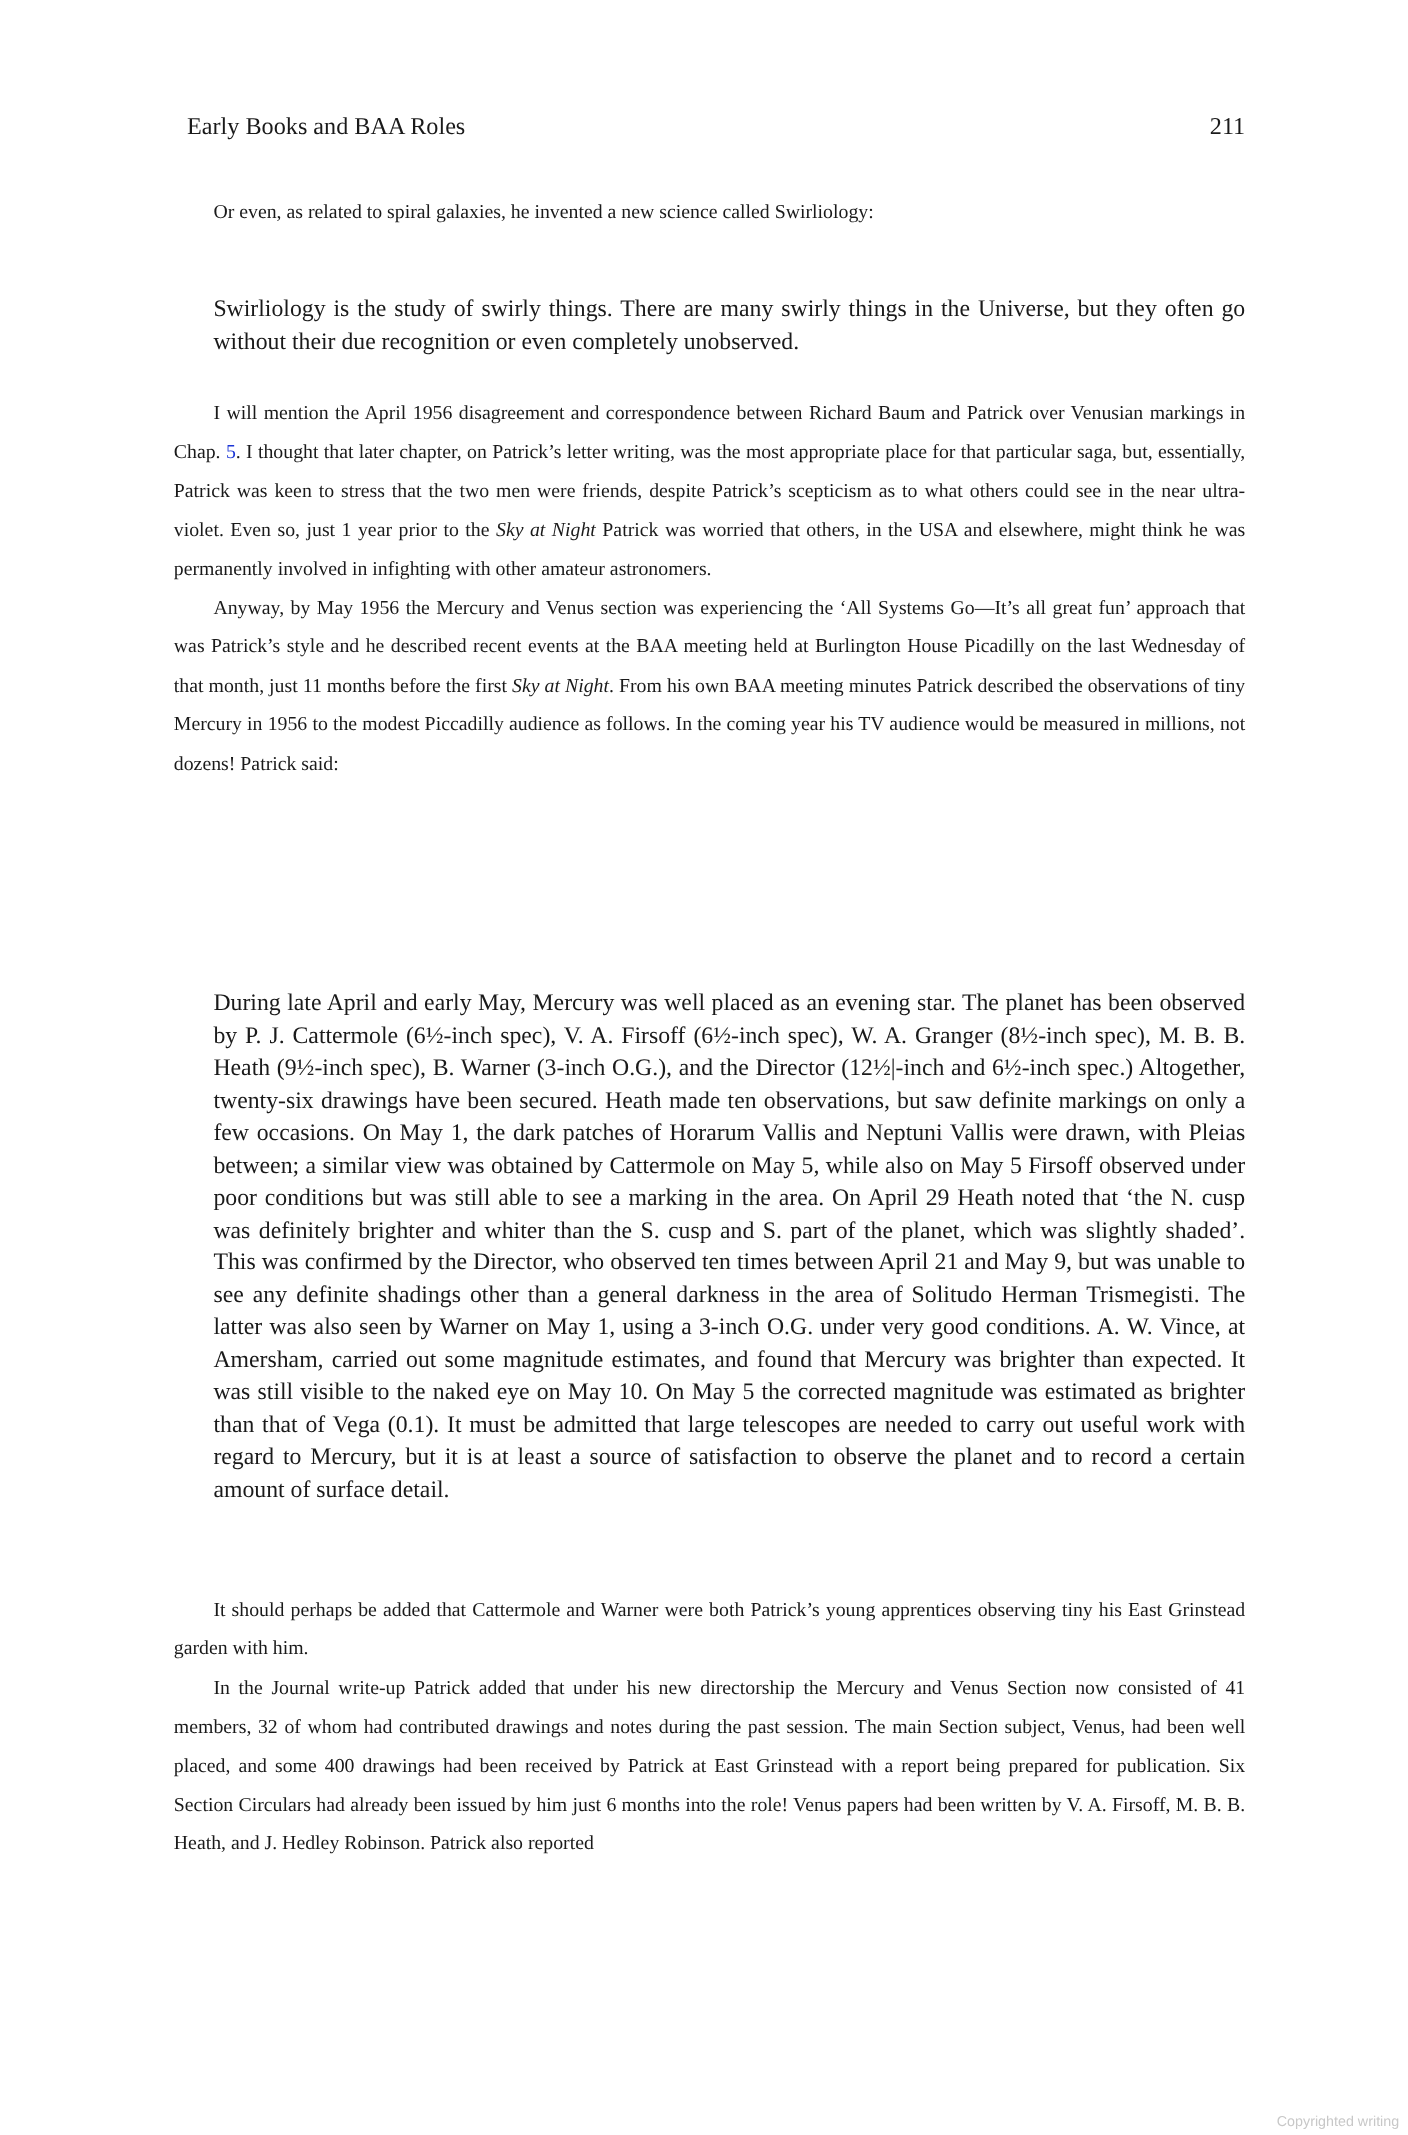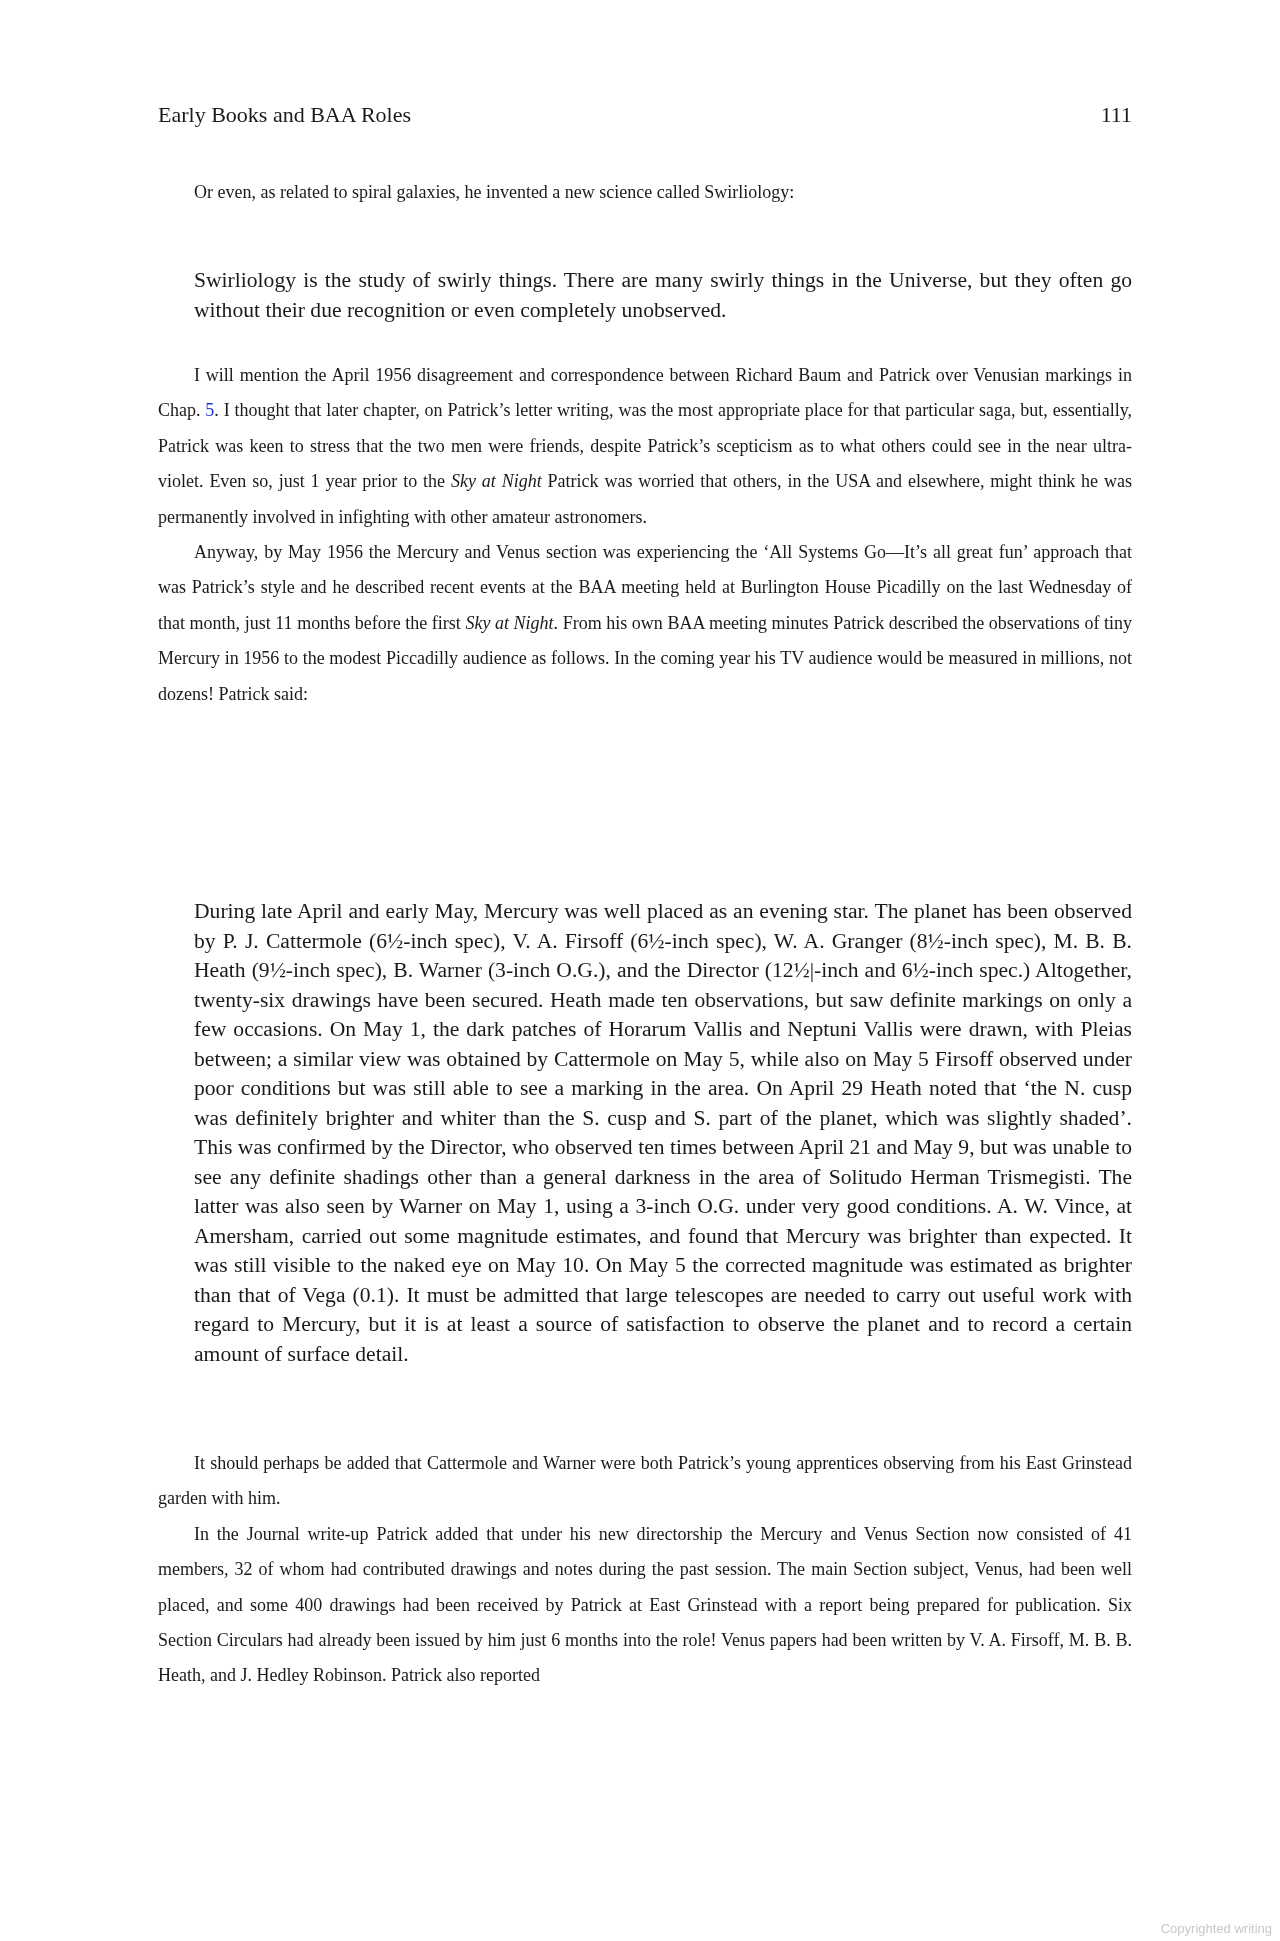--- a/index.html
+++ b/index.html
@@ -1,21 +1,21 @@
 <!DOCTYPE html>
 <html><head>
 <meta charset="utf-8">
 <style>
   html, body { margin: 0; padding: 0; background: #ffffff; }
   body { width: 1280px; height: 1941px; position: relative; overflow: hidden;
          font-family: "Liberation Serif", "DejaVu Serif", serif; color: #1a1a1a; }
   .page { position: absolute; left: 158px; width: 974px; top: 0; }
   .running-head { position: absolute; top: 100px; left: 0; width: 974px; height: 30px;
                   font-size: 22px; line-height: 30px; }
-  .running-head .title { position: absolute; left: 0; top: 0; text-align: right; }
+  .running-head .title { position: absolute; left: 12px; top: 0; text-align: right; }
   .running-head .pagenum { position: absolute; right: 0; top: 0; }
   .body-text { font-size: 18px; line-height: 35.4px; text-align: justify; margin: 0; }
   .body-text p { margin: 0; text-indent: 36px; text-align: justify; }
   .quote { font-size: 21.6px; line-height: 29.5px; text-align: justify; margin: 0 0 0 36px; width: 938px; }
   .quote p { margin: 0; text-align: justify; }
   .link { color: #1a35d6; }
   em { font-style: italic; }
   .block1 { position: absolute; top: 175px; left: 0; width: 974px; }
   .quote1 { position: absolute; top: 266px; left: 0; margin-left: 36px; }
   .block2 { position: absolute; top: 358px; left: 0; width: 974px; }
@@ -24,40 +24,40 @@
   .copyright { position: absolute; right: 8px; top: 1921px; font-family: "Liberation Sans", "DejaVu Sans", sans-serif;
                font-size: 13px; color: #c8c8c8; }
 </style>
 </head>
 <body>
 
 <div class="page">
 
   <div class="running-head">
     <span class="title">Early Books and BAA Roles</span>
-    <span class="pagenum">111</span>
+    <span class="pagenum">211</span>
   </div>
 
   <div class="body-text block1">
     <p>Or even, as related to spiral galaxies, he invented a new science called Swirliology:</p>
   </div>
 
   <div class="quote quote1">
     <p>Swirliology is the study of swirly things. There are many swirly things in the Universe, but they often go without their due recognition or even completely unobserved.</p>
   </div>
 
   <div class="body-text block2">
     <p><span>I will mention the April 1956 disagreement and correspondence between Richard Baum and Patrick over Venusian markings in Chap. </span><a class="link">5</a><span>. I thought that later chapter, on Patrick’s letter writing, was the most appropriate place for that particular saga, but, essentially, Patrick was keen to stress that the two men were friends, despite Patrick’s scepticism as to what others could see in the near ultra-violet. Even so, just 1 year prior to the </span><em>Sky at Night</em><span> Patrick was worried that others, in the USA and elsewhere, might think he was permanently involved in infighting with other amateur astronomers.</span></p>
     <p><span>Anyway, by May 1956 the Mercury and Venus section was experiencing the ‘All Systems Go—It’s all great fun’ approach that was Patrick’s style and he described recent events at the BAA meeting held at Burlington House Picadilly on the last Wednesday of that month, just 11 months before the first </span><em>Sky at Night</em><span>. From his own BAA meeting minutes Patrick described the observations of tiny Mercury in 1956 to the modest Piccadilly audience as follows. In the coming year his TV audience would be measured in millions, not dozens! Patrick said:</span></p>
   </div>
 
   <div class="quote quote2">
     <p>During late April and early May, Mercury was well placed as an evening star. The planet has been observed by P. J. Cattermole (6½-inch spec), V. A. Firsoff (6½-inch spec), W. A. Granger (8½-inch spec), M. B. B. Heath (9½-inch spec), B. Warner (3-inch O.G.), and the Director (12½|-inch and 6½-inch spec.) Altogether, twenty-six drawings have been secured. Heath made ten observations, but saw definite markings on only a few occasions. On May 1, the dark patches of Horarum Vallis and Neptuni Vallis were drawn, with Pleias between; a similar view was obtained by Cattermole on May 5, while also on May 5 Firsoff observed under poor conditions but was still able to see a marking in the area. On April 29 Heath noted that ‘the N. cusp was definitely brighter and whiter than the S. cusp and S. part of the planet, which was slightly shaded’. This was confirmed by the Director, who observed ten times between April 21 and May 9, but was unable to see any definite shadings other than a general darkness in the area of Solitudo Herman Trismegisti. The latter was also seen by Warner on May 1, using a 3-inch O.G. under very good conditions. A. W. Vince, at Amersham, carried out some magnitude estimates, and found that Mercury was brighter than expected. It was still visible to the naked eye on May 10. On May 5 the corrected magnitude was estimated as brighter than that of Vega (0.1). It must be admitted that large telescopes are needed to carry out useful work with regard to Mercury, but it is at least a source of satisfaction to observe the planet and to record a certain amount of surface detail.</p>
   </div>
 
   <div class="body-text block3">
-    <p>It should perhaps be added that Cattermole and Warner were both Patrick’s young apprentices observing from his East Grinstead garden with him.</p>
+    <p>It should perhaps be added that Cattermole and Warner were both Patrick’s young apprentices observing tiny his East Grinstead garden with him.</p>
     <p>In the Journal write-up Patrick added that under his new directorship the Mercury and Venus Section now consisted of 41 members, 32 of whom had contributed drawings and notes during the past session. The main Section subject, Venus, had been well placed, and some 400 drawings had been received by Patrick at East Grinstead with a report being prepared for publication. Six Section Circulars had already been issued by him just 6 months into the role! Venus papers had been writ­ten by V. A. Firsoff, M. B. B. Heath, and J. Hedley Robinson. Patrick also reported</p>
   </div>
 
 </div>
 
 <div class="copyright">Copyrighted writing</div>
 
 </body></html>

